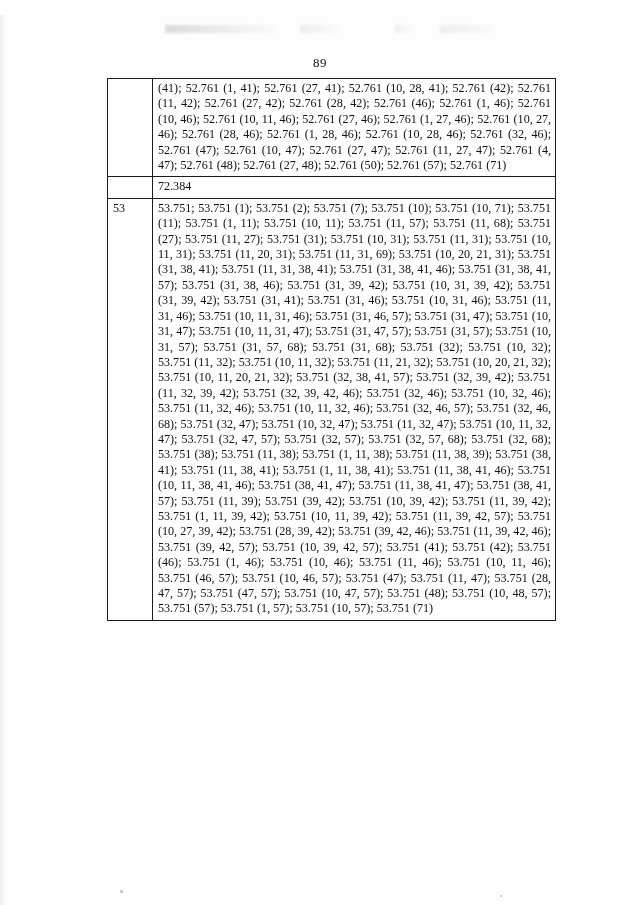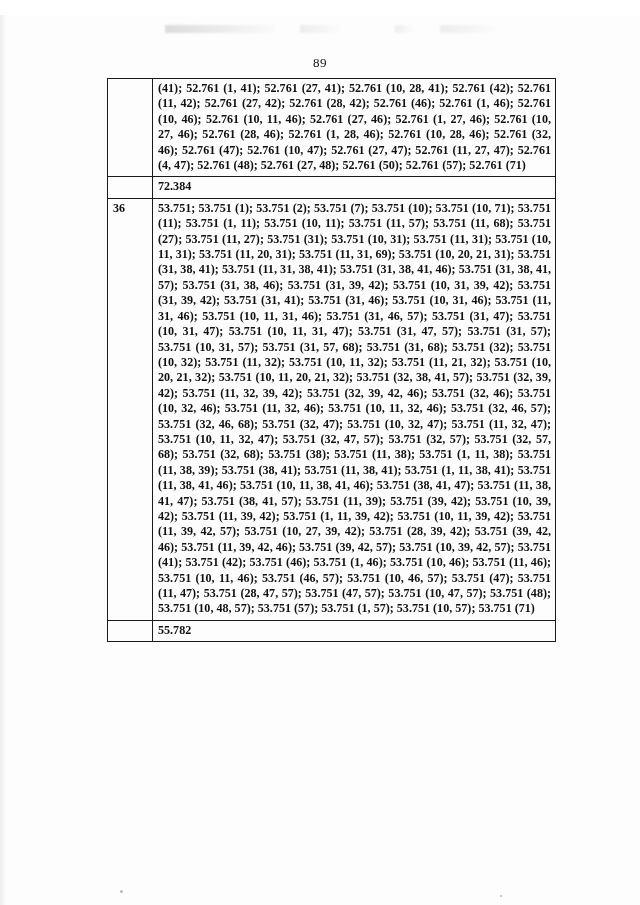--- a/index.html
+++ b/index.html
@@ -48,21 +48,20 @@
   .table-wrap {
     position: absolute;
     top: 63px;
     left: 107px;
     width: 428px;
   }
   table.doc-table {
     border-collapse: collapse;
     width: 100%;
     table-layout: fixed;
-    font-weight: bold;
   }
   table.doc-table td {
     border: 1px solid #1a1a1a;
     vertical-align: top;
     padding: 2px 4px 3px 5px;
     font-size: 12.1px;
     line-height: 1.275;
     text-align: justify;
     text-justify: inter-word;
     hyphens: none;
@@ -116,26 +115,22 @@
       <tbody>
         <tr>
           <td class="col-code"></td>
           <td class="col-body">(41); 52.761 (1, 41); 52.761 (27, 41); 52.761 (10, 28, 41); 52.761 (42); 52.761 (11, 42); 52.761 (27, 42); 52.761 (28, 42); 52.761 (46); 52.761 (1, 46); 52.761 (10, 46); 52.761 (10, 11, 46); 52.761 (27, 46); 52.761 (1, 27, 46); 52.761 (10, 27, 46); 52.761 (28, 46); 52.761 (1, 28, 46); 52.761 (10, 28, 46); 52.761 (32, 46); 52.761 (47); 52.761 (10, 47); 52.761 (27, 47); 52.761 (11, 27, 47); 52.761 (4, 47); 52.761 (48); 52.761 (27, 48); 52.761 (50); 52.761 (57); 52.761 (71)</td>
         </tr>
         <tr>
           <td class="col-code"></td>
           <td class="col-body single-line">72.384</td>
         </tr>
         <tr>
-          <td class="col-code">36</td>
+          <td class="col-code">53</td>
           <td class="col-body">53.751; 53.751 (1); 53.751 (2); 53.751 (7); 53.751 (10); 53.751 (10, 71); 53.751 (11); 53.751 (1, 11); 53.751 (10, 11); 53.751 (11, 57); 53.751 (11, 68); 53.751 (27); 53.751 (11, 27); 53.751 (31); 53.751 (10, 31); 53.751 (11, 31); 53.751 (10, 11, 31); 53.751 (11, 20, 31); 53.751 (11, 31, 69); 53.751 (10, 20, 21, 31); 53.751 (31, 38, 41); 53.751 (11, 31, 38, 41); 53.751 (31, 38, 41, 46); 53.751 (31, 38, 41, 57); 53.751 (31, 38, 46); 53.751 (31, 39, 42); 53.751 (10, 31, 39, 42); 53.751 (31, 39, 42); 53.751 (31, 41); 53.751 (31, 46); 53.751 (10, 31, 46); 53.751 (11, 31, 46); 53.751 (10, 11, 31, 46); 53.751 (31, 46, 57); 53.751 (31, 47); 53.751 (10, 31, 47); 53.751 (10, 11, 31, 47); 53.751 (31, 47, 57); 53.751 (31, 57); 53.751 (10, 31, 57); 53.751 (31, 57, 68); 53.751 (31, 68); 53.751 (32); 53.751 (10, 32); 53.751 (11, 32); 53.751 (10, 11, 32); 53.751 (11, 21, 32); 53.751 (10, 20, 21, 32); 53.751 (10, 11, 20, 21, 32); 53.751 (32, 38, 41, 57); 53.751 (32, 39, 42); 53.751 (11, 32, 39, 42); 53.751 (32, 39, 42, 46); 53.751 (32, 46); 53.751 (10, 32, 46); 53.751 (11, 32, 46); 53.751 (10, 11, 32, 46); 53.751 (32, 46, 57); 53.751 (32, 46, 68); 53.751 (32, 47); 53.751 (10, 32, 47); 53.751 (11, 32, 47); 53.751 (10, 11, 32, 47); 53.751 (32, 47, 57); 53.751 (32, 57); 53.751 (32, 57, 68); 53.751 (32, 68); 53.751 (38); 53.751 (11, 38); 53.751 (1, 11, 38); 53.751 (11, 38, 39); 53.751 (38, 41); 53.751 (11, 38, 41); 53.751 (1, 11, 38, 41); 53.751 (11, 38, 41, 46); 53.751 (10, 11, 38, 41, 46); 53.751 (38, 41, 47); 53.751 (11, 38, 41, 47); 53.751 (38, 41, 57); 53.751 (11, 39); 53.751 (39, 42); 53.751 (10, 39, 42); 53.751 (11, 39, 42); 53.751 (1, 11, 39, 42); 53.751 (10, 11, 39, 42); 53.751 (11, 39, 42, 57); 53.751 (10, 27, 39, 42); 53.751 (28, 39, 42); 53.751 (39, 42, 46); 53.751 (11, 39, 42, 46); 53.751 (39, 42, 57); 53.751 (10, 39, 42, 57); 53.751 (41); 53.751 (42); 53.751 (46); 53.751 (1, 46); 53.751 (10, 46); 53.751 (11, 46); 53.751 (10, 11, 46); 53.751 (46, 57); 53.751 (10, 46, 57); 53.751 (47); 53.751 (11, 47); 53.751 (28, 47, 57); 53.751 (47, 57); 53.751 (10, 47, 57); 53.751 (48); 53.751 (10, 48, 57); 53.751 (57); 53.751 (1, 57); 53.751 (10, 57); 53.751 (71)</td>
-        </tr>
-        <tr>
-          <td class="col-code"></td>
-          <td class="col-body single-line">55.782</td>
         </tr>
       </tbody>
     </table>
   </div>
 
   <div class="edge-left"></div>
   <div class="edge-bottom"></div>
 </div>
 
 </body></html>

